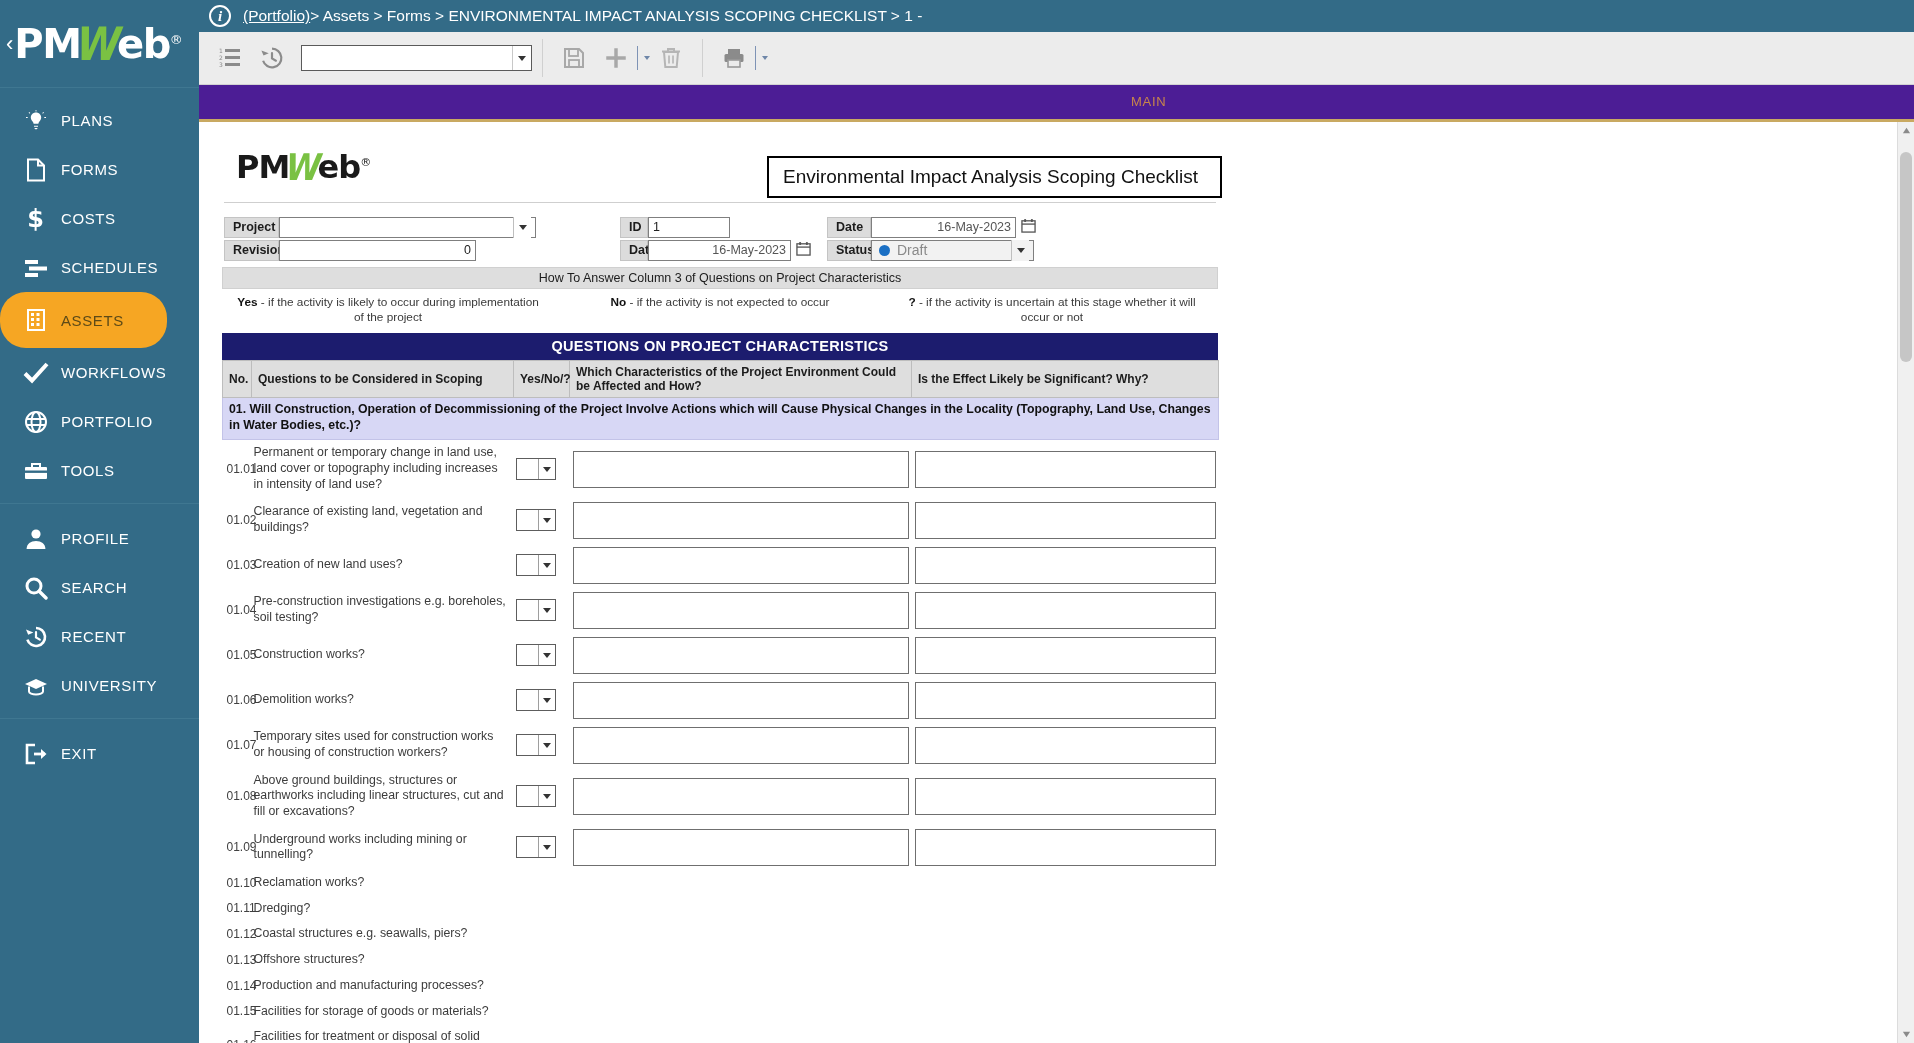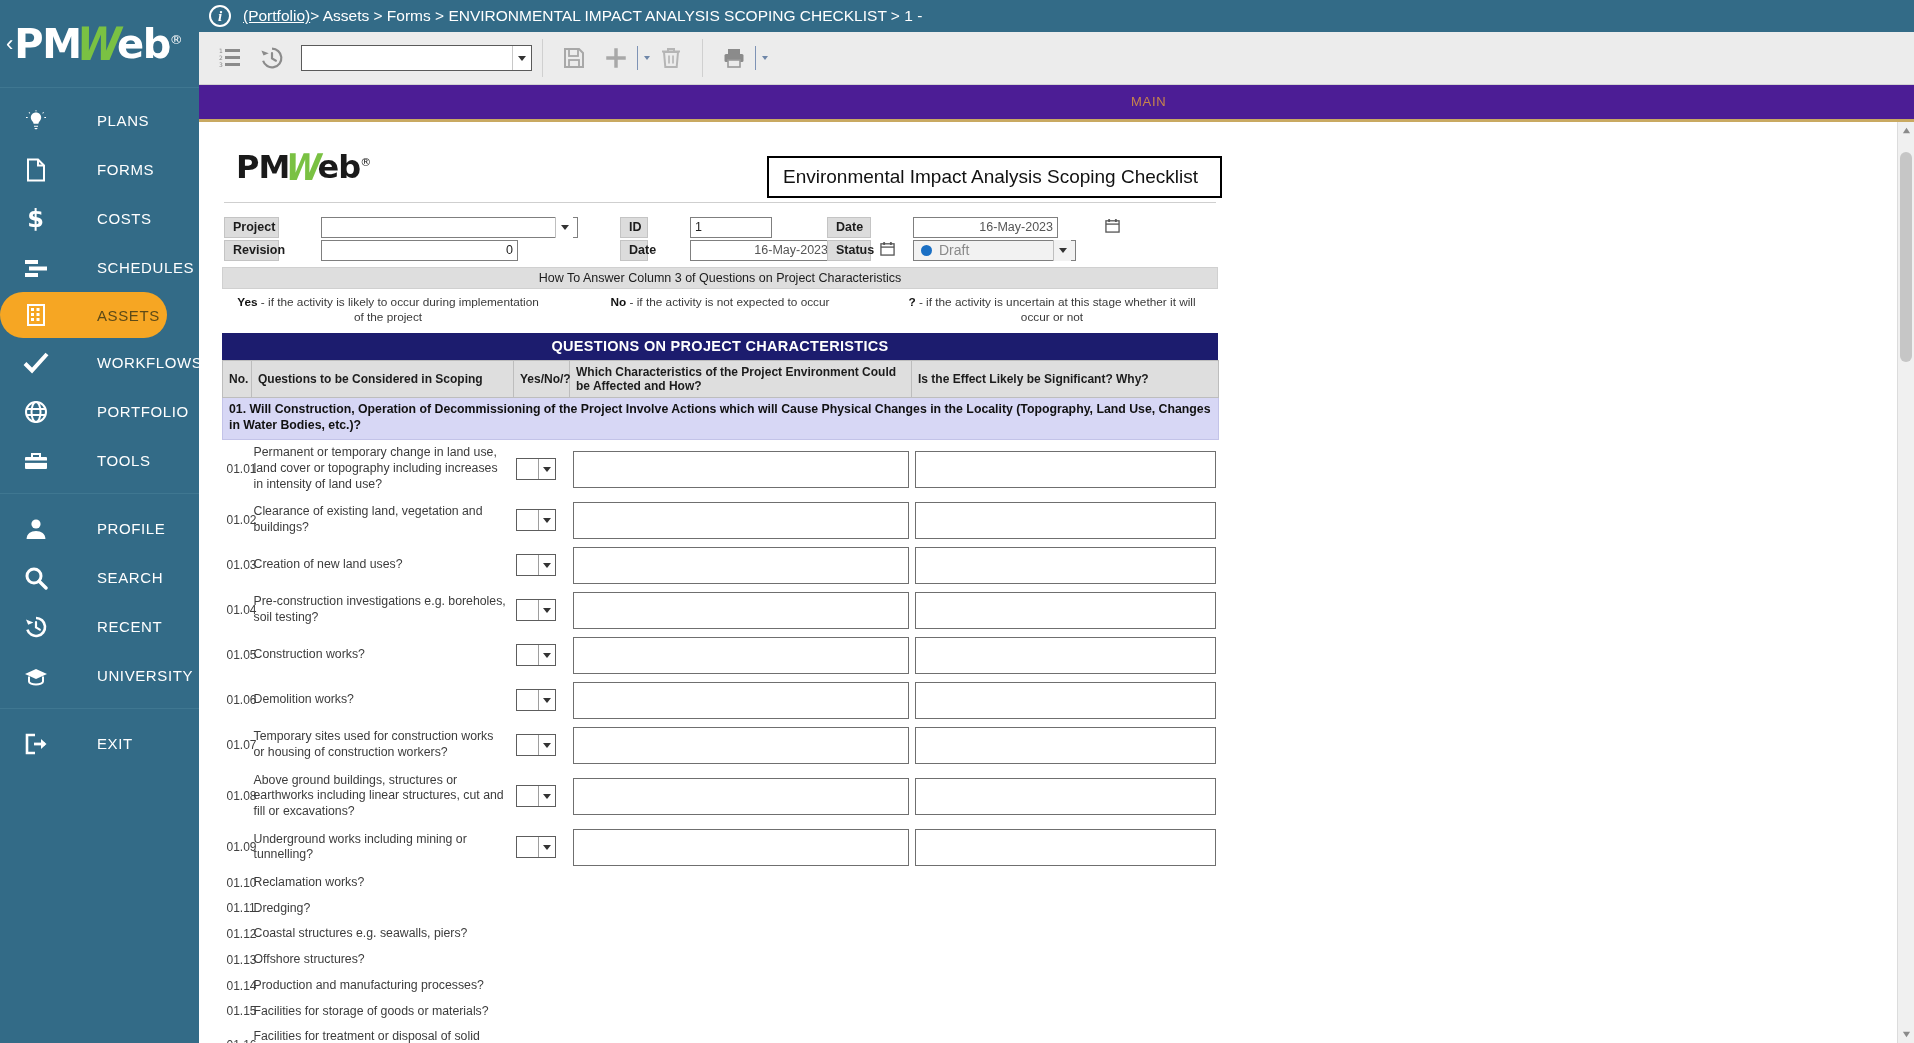--- a/index.html
+++ b/index.html
@@ -49,27 +49,27 @@
   .nav-sep { height: 1px; background: #3f7791; margin: 8px 0 10px 0; }
   .nav-item {
     height: 49px; display: flex; align-items: center;
     padding-left: 16px; color: #ffffff; cursor: pointer;
     font-size: 15px; letter-spacing: 0.6px;
   }
   .nav-item .nav-ico {
     width: 40px; flex: 0 0 40px;
     display: flex; align-items: center; justify-content: center;
   }
-  .nav-item .nav-lbl { padding-left: 5px; margin-left: 36px; }
+  .nav-item .nav-lbl { padding-left: 5px; }
   .nav-item.active {
     background: #f6a623;
     color: #5d4a17;
     border-radius: 26px;
     margin-right: 32px;
-    height: 46px;
+    height: 56px;
   }
   .nav-item.active svg { fill: #ffffff; }
   .nav-item svg { fill: #ffffff; }
 
   
   .main {
     flex: 1 1 auto; height: 1043px;
     display: flex; flex-direction: column;
     background: #ffffff; position: relative;
   }
@@ -153,21 +153,21 @@
     width: 455px; height: 42px;
     border: 2px solid #000000; background: #ffffff;
     display: flex; align-items: center; padding-left: 14px;
     font-size: 19px; color: #111;
   }
 
   .sep-line { height: 1px; background: #cfcfcf; margin: 4px 2px 8px 2px; }
 
   
   .fields { position: relative; height: 56px; }
-  .fld { position: absolute; display: flex; align-items: center; height: 32px; gap: 42px; }
+  .fld { position: absolute; display: flex; align-items: center; height: 32px; }
   .fld-lbl {
     background: #dcdcdc; border: 1px solid #c4c4c4;
     height: 21px; display: flex; align-items: center;
     padding: 0 8px; font-size: 12.5px; color: #1c1c1c; font-weight: bold;
   }
   .fld-in {
     height: 21px; border: 1px solid #7f7f7f; background: #ffffff;
     font-size: 12.5px; color: #222; display: flex; align-items: center;
     padding: 0 4px;
   }

